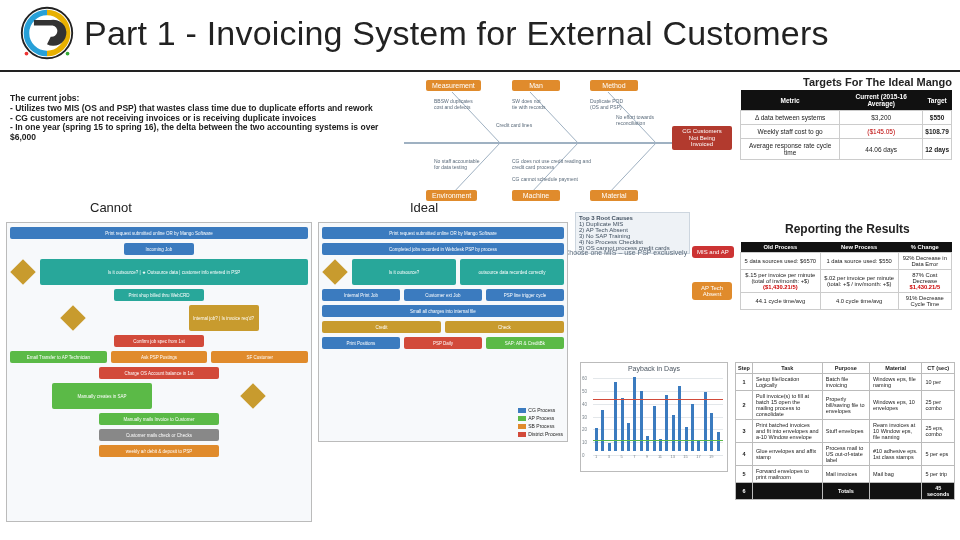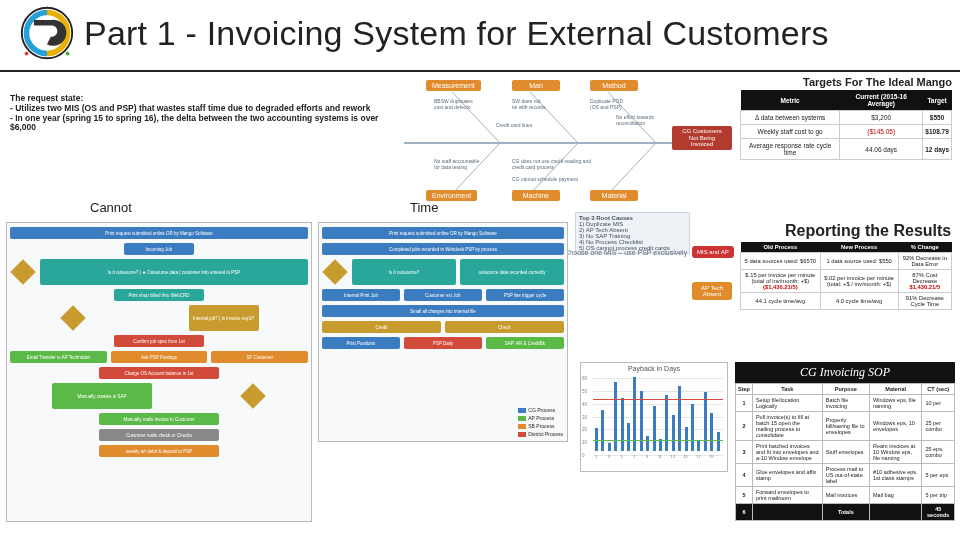--- a/index.html
+++ b/index.html
@@ -106,29 +106,30 @@
         <circle cx="8" cy="52" r="2" fill="#e33"></circle>
         <circle cx="52" cy="52" r="2" fill="#3a3"></circle>
       </svg>
     </div>
     <div class="title">Part 1 - Invoicing System for External Customers</div>
   </div>
 
   <div class="grid">
 
     <div class="block problem">
-      <span class="line">The request state:</span>
-      <span class="line">- Utilizes two MIS (OS and PSP) that wastes staff time due to degraded efforts and rework</span>
+      <span class="line">The current jobs:</span>
+      <span class="line">- Utilizes two MIS (OS and PSP) that wastes class time due to duplicate efforts and rework</span>
+      <span class="line">- CG customers are not receiving invoices or is receiving duplicate invoices</span>
       <span class="line">- In one year (spring 15 to spring 16), the delta between the two accounting systems is over $6,000</span>
     </div>
 
     <div class="sect-label" style="left:90px; top:128px;">Cannot</div>
-    <div class="sect-label" style="left:410px; top:128px;">Time</div>
+    <div class="sect-label" style="left:410px; top:128px;">Ideal</div>
     <div class="sect-label" style="left:490px; top:300px; font-size:11px;">Performance</div>
-    <div class="sect-label" style="left:785px; top:150px; font-weight:700; font-size:16px;">Reporting the Results</div>
+    <div class="sect-label" style="left:785px; top:150px; font-weight:700; font-size:12px;">Reporting the Results</div>
 
     <div class="fishbone">
       <svg width="335" height="130" style="position:absolute;left:0;top:0">
         <line x1="4" y1="65" x2="285" y2="65" stroke="#9fb1c2" stroke-width="2"></line>
         <line x1="52" y1="14" x2="100" y2="65" stroke="#9fb1c2"></line>
           <line x1="130" y1="14" x2="178" y2="65" stroke="#9fb1c2"></line>
           <line x1="208" y1="14" x2="256" y2="65" stroke="#9fb1c2"></line>
         <line x1="52" y1="116" x2="100" y2="65" stroke="#9fb1c2"></line>
           <line x1="130" y1="116" x2="178" y2="65" stroke="#9fb1c2"></line>
           <line x1="208" y1="116" x2="256" y2="65" stroke="#9fb1c2"></line>
@@ -373,21 +374,20 @@
           <div class="xaxis-lbl" style="left: 91.8px;">13</div>
           <div class="xaxis-lbl" style="left: 104.6px;">15</div>
           <div class="xaxis-lbl" style="left: 117.4px;">17</div>
           <div class="xaxis-lbl" style="left: 130.2px;">19</div>
           <div class="hline" style="top: 24.5333px; border-color: rgb(210, 74, 58);"></div>
           <div class="hline" style="top: 65.6px; border-color: rgb(91, 186, 71);"></div>
         </div>
     </div>
 
     <div class="sop">
-      <div class="sop-title">CG Invoicing SOP</div>
       <table class="s">
         <tbody>
             <tr>
               <th>Step</th>
               <th>Task</th>
               <th>Purpose</th>
               <th>Material</th>
               <th>CT (sec)</th>
             </tr>
         <tr>

